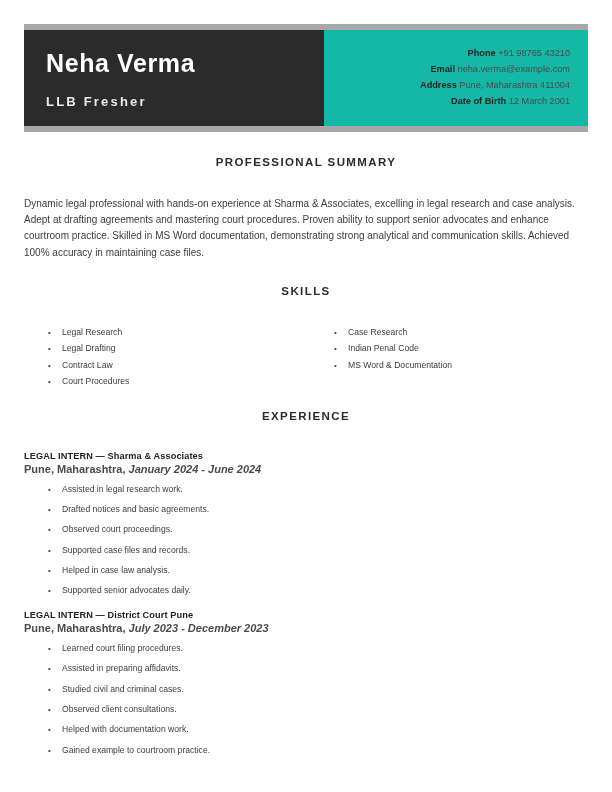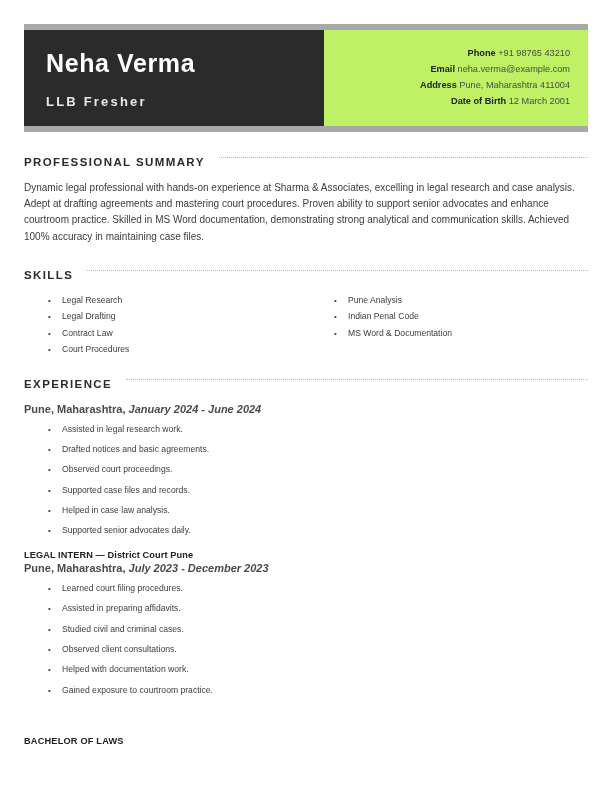--- a/index.html
+++ b/index.html
@@ -62,21 +62,21 @@
   .role {
     margin-top: 9px;
     font-size: 13px;
     font-weight: bold;
     color: #e8e8e8;
     letter-spacing: 2.2px;
     white-space: nowrap;
   }
   .header-right {
     flex: 1;
-    background: #bef264;
+    background: #14b8a6;
     box-sizing: border-box;
     padding: 12px 18px 12px 10px;
     display: flex;
     flex-direction: column;
     justify-content: center;
     align-items: flex-end;
   }
   .contact-line {
     font-size: 9.2px;
     color: #4a4a4a;
@@ -94,21 +94,23 @@
     position: absolute;
     left: 24px;
     top: 156px;
     width: 564px;
   }
   .section {
     margin-bottom: 2px;
   }
   .section-head {
     display: flex;
+    align-items: center;
     gap: 14px;
+    flex-direction: column;
   }
   .section-title {
     font-size: 11.5px;
     font-weight: bold;
     color: #2b2b2b;
     letter-spacing: 1.4px;
     white-space: nowrap;
   }
   .section-dots {
     flex: 1;
@@ -258,21 +260,21 @@
             <span>Contract Law</span>
           </div>
           <div class="skill-item">
             <span class="bullet">•</span>
             <span>Court Procedures</span>
           </div>
         </div>
         <div class="skills-col right">
           <div class="skill-item">
             <span class="bullet">•</span>
-            <span>Pune Analysis</span>
+            <span>Case Research</span>
           </div>
           <div class="skill-item">
             <span class="bullet">•</span>
             <span>Indian Penal Code</span>
           </div>
           <div class="skill-item">
             <span class="bullet">•</span>
             <span>MS Word &amp; Documentation</span>
           </div>
         </div>
@@ -281,20 +283,21 @@
 
     <div class="sec-gap-sm"></div>
 
     <div class="section">
       <div class="section-head">
         <div class="section-title">EXPERIENCE</div>
         <div class="section-dots"></div>
       </div>
 
       <div class="job">
+        <div class="job-title">LEGAL INTERN — Sharma &amp; Associates</div>
         <div class="job-meta">
           <span>Pune, Maharashtra,</span>
           <span class="dates">January 2024 - June 2024</span>
         </div>
         <div class="job-bullets">
           <div class="skill-item">
             <span class="bullet">•</span>
             <span>Assisted in legal research work.</span>
           </div>
           <div class="skill-item">
@@ -342,21 +345,21 @@
           <div class="skill-item">
             <span class="bullet">•</span>
             <span>Observed client consultations.</span>
           </div>
           <div class="skill-item">
             <span class="bullet">•</span>
             <span>Helped with documentation work.</span>
           </div>
           <div class="skill-item">
             <span class="bullet">•</span>
-            <span>Gained exposure to courtroom practice.</span>
+            <span>Gained example to courtroom practice.</span>
           </div>
         </div>
       </div>
     </div>
 
     <div class="sec-gap-sm"></div>
 
     <div class="section">
       <div class="edu-entry">
         <div class="edu-degree">BACHELOR OF LAWS</div>

